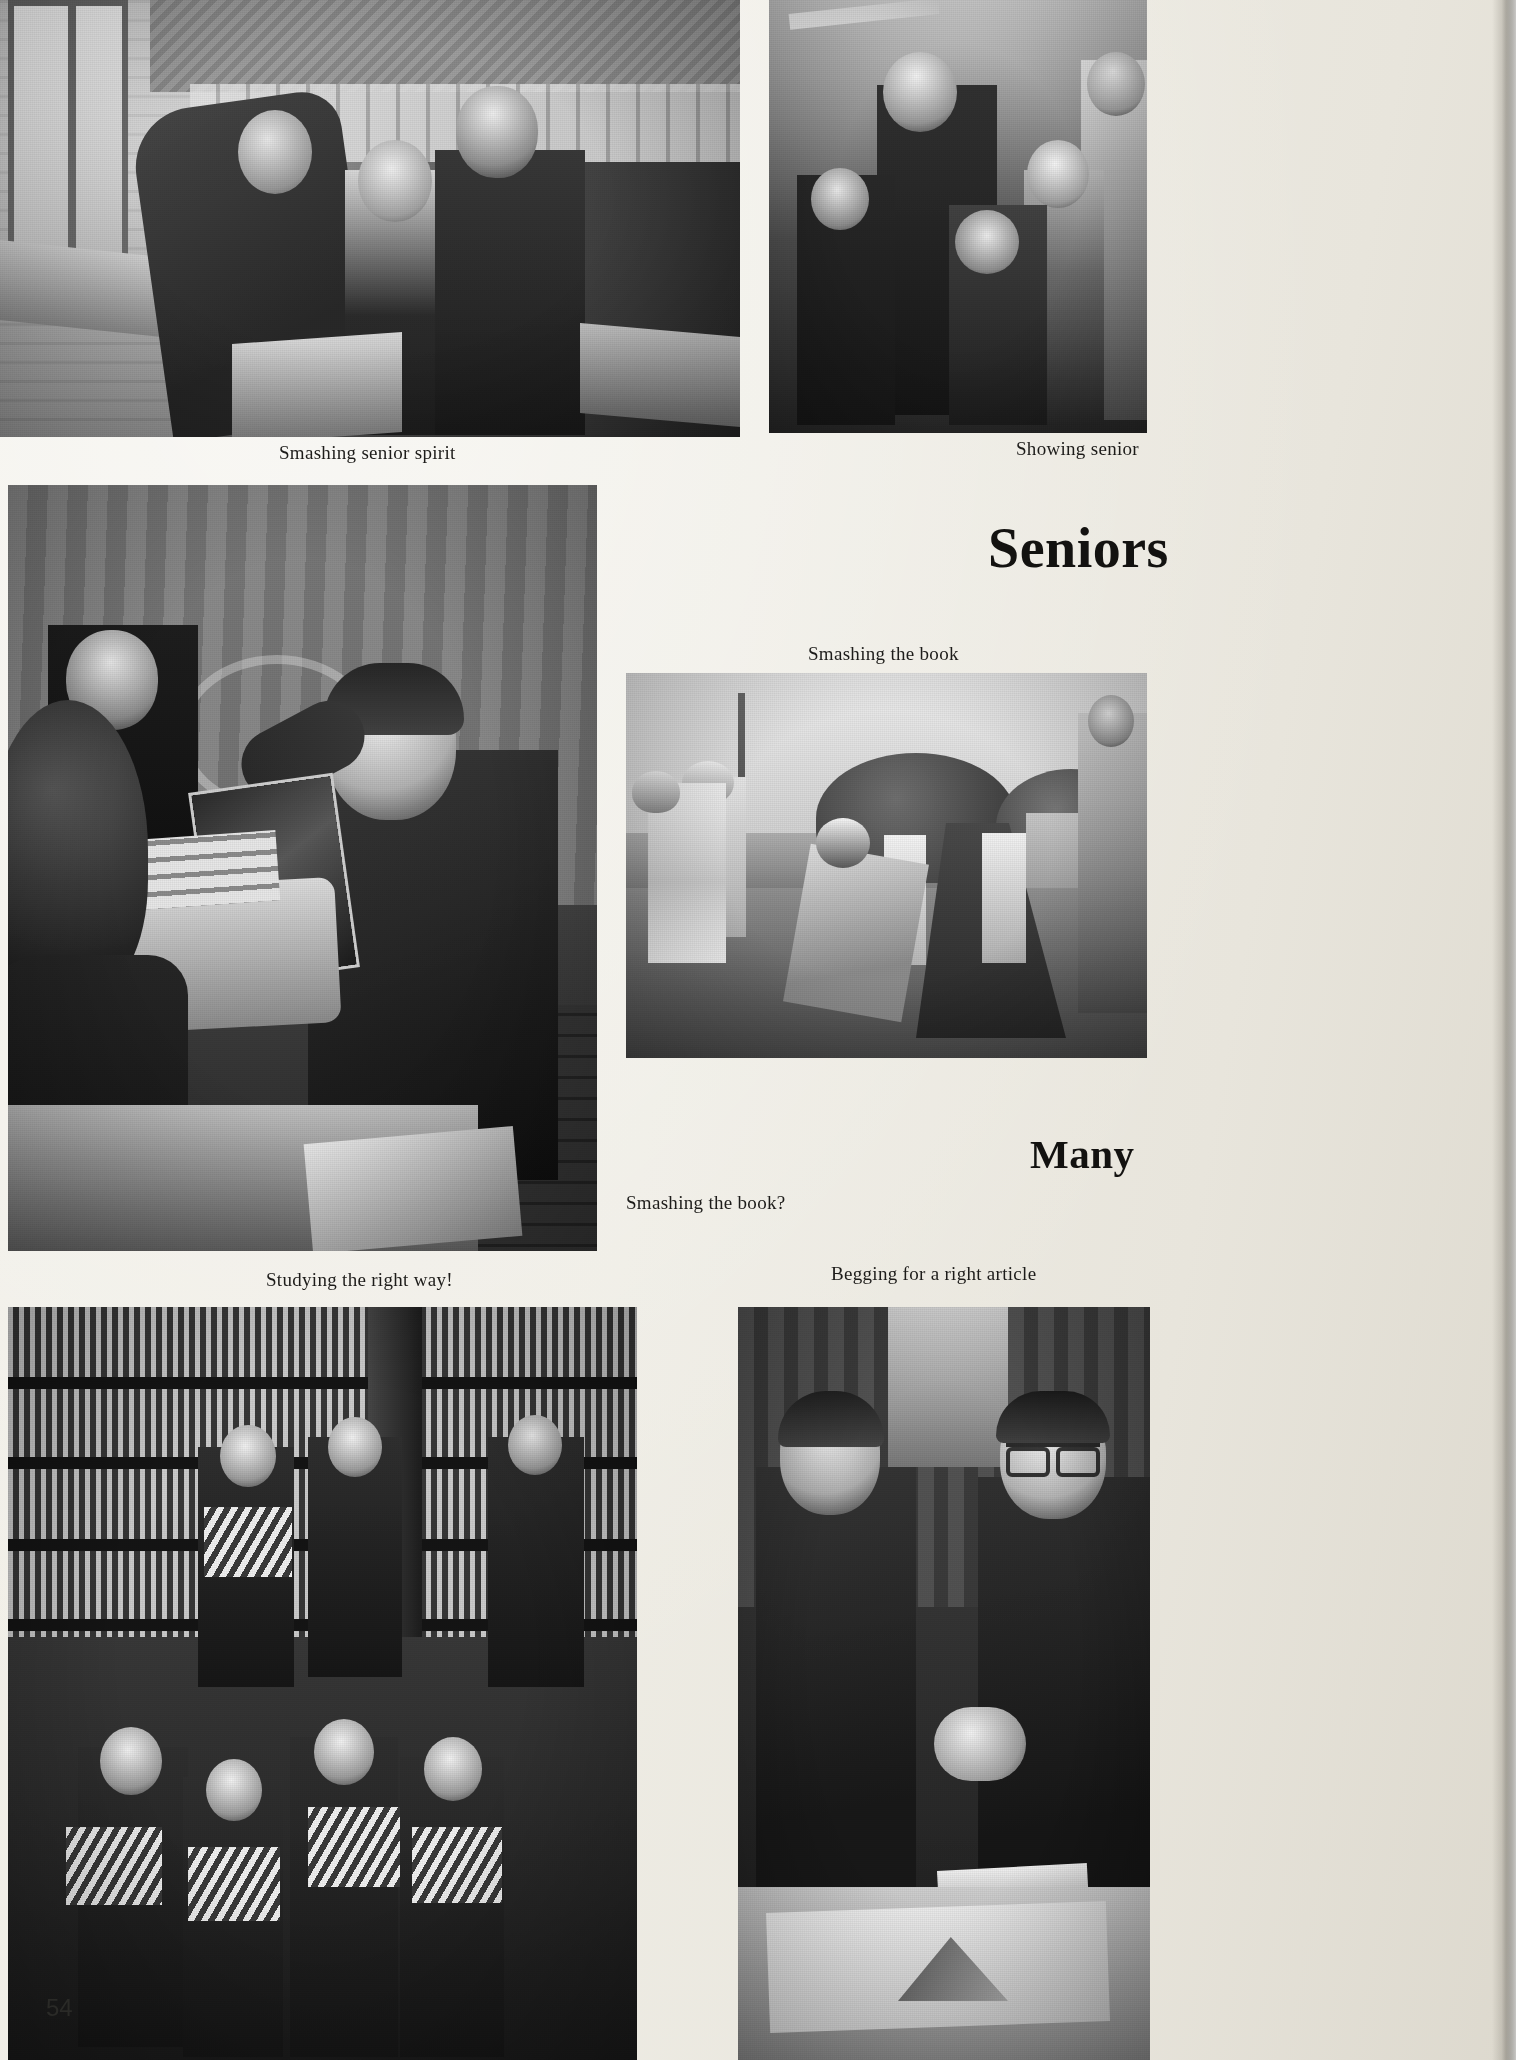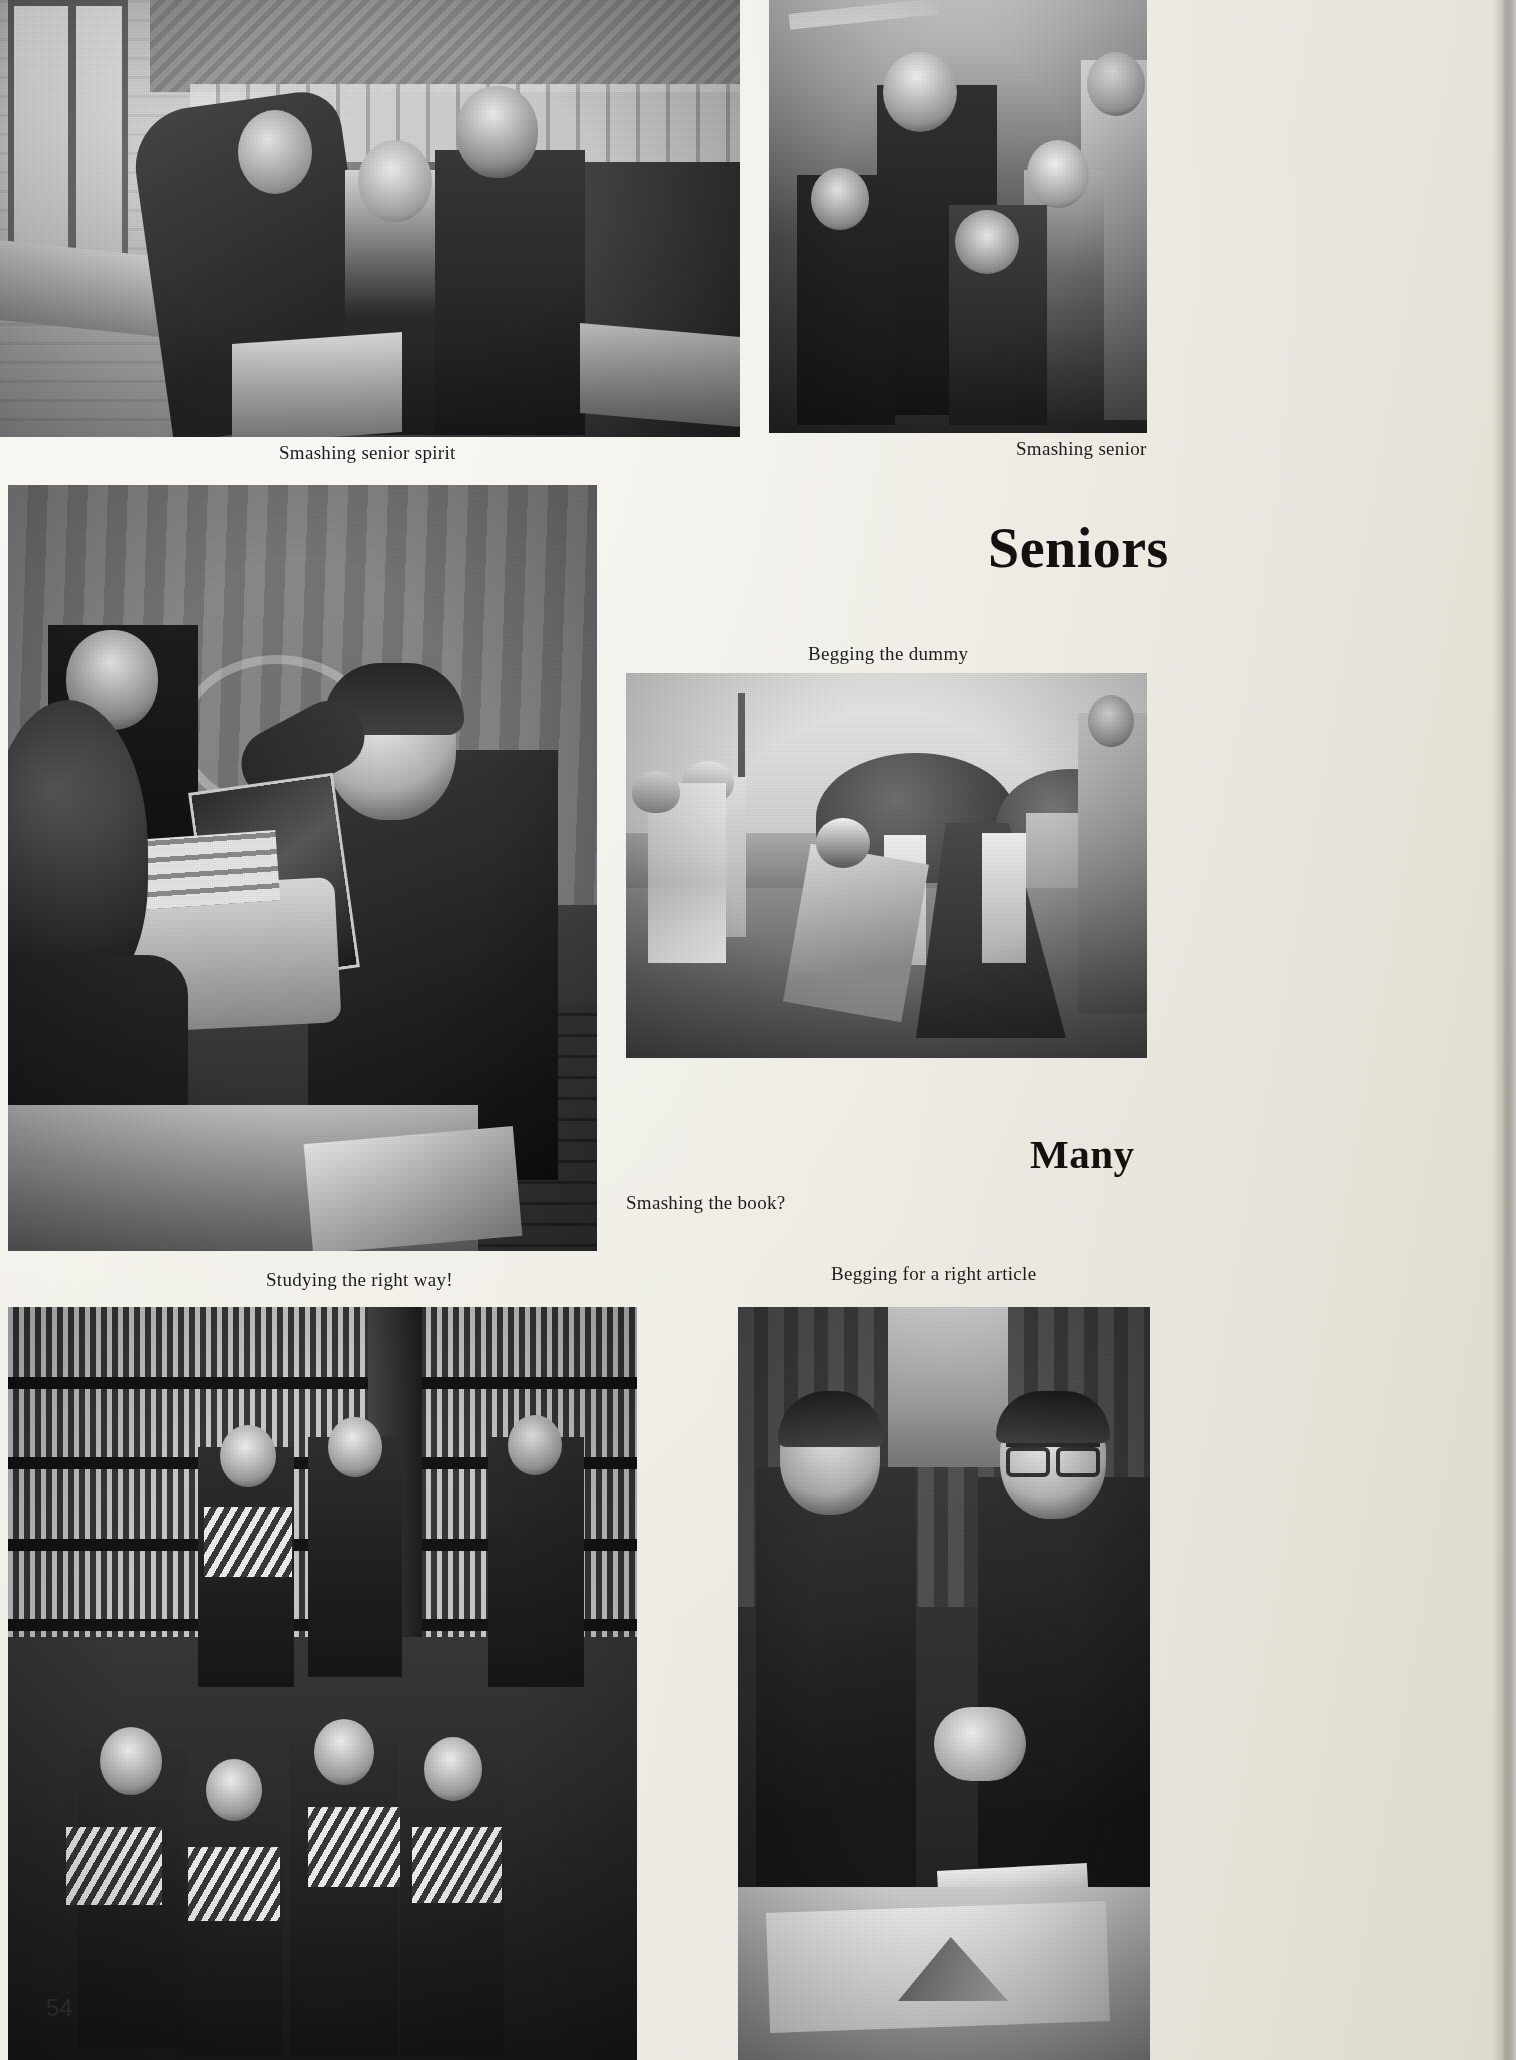--- a/index.html
+++ b/index.html
@@ -529,25 +529,25 @@
     <div class="p4"></div>
       <div class="h4"></div>
     <div class="p3"></div>
       <div class="h3"></div>
     <div class="grain"></div>
     <div class="vig"></div>
   </div>
 
   <div class="caption" style="left:279px; top:442px;">Smashing senior spirit</div>
 
-  <div class="caption" style="left:1016px; top:438px;">Smashing senior</div>
+  <div class="caption" style="left:1016px; top:438px;">Showing senior</div>
 
   <div class="headline" id="headline-seniors" style="left:988px; top:516px;">Seniors</div>
 
-  <div class="caption" style="left:808px; top:643px;">Begging the dummy</div>
+  <div class="caption" style="left:808px; top:643px;">Smashing the book</div>
 
   <div class="photo" id="photo-studying-right-way">
     <div class="curtain"></div>
     <div class="logo"></div>
     <div class="wall-low"></div>
     <div class="bricks"></div>
     <div class="boy-bg"></div>
     <div class="boy-bg-head"></div>
     <div class="main-body"></div>
     <div class="main-head"></div>

